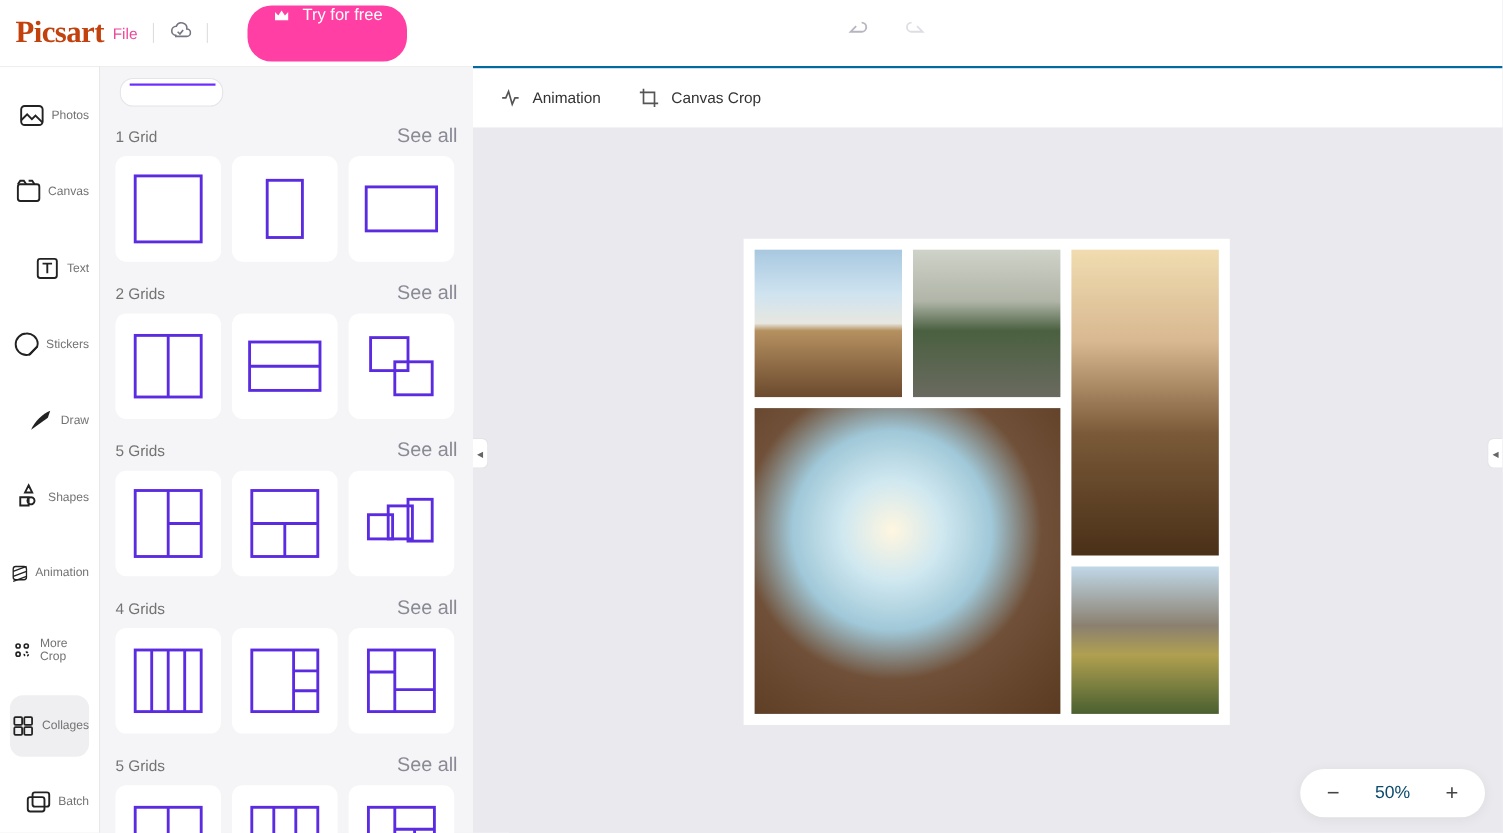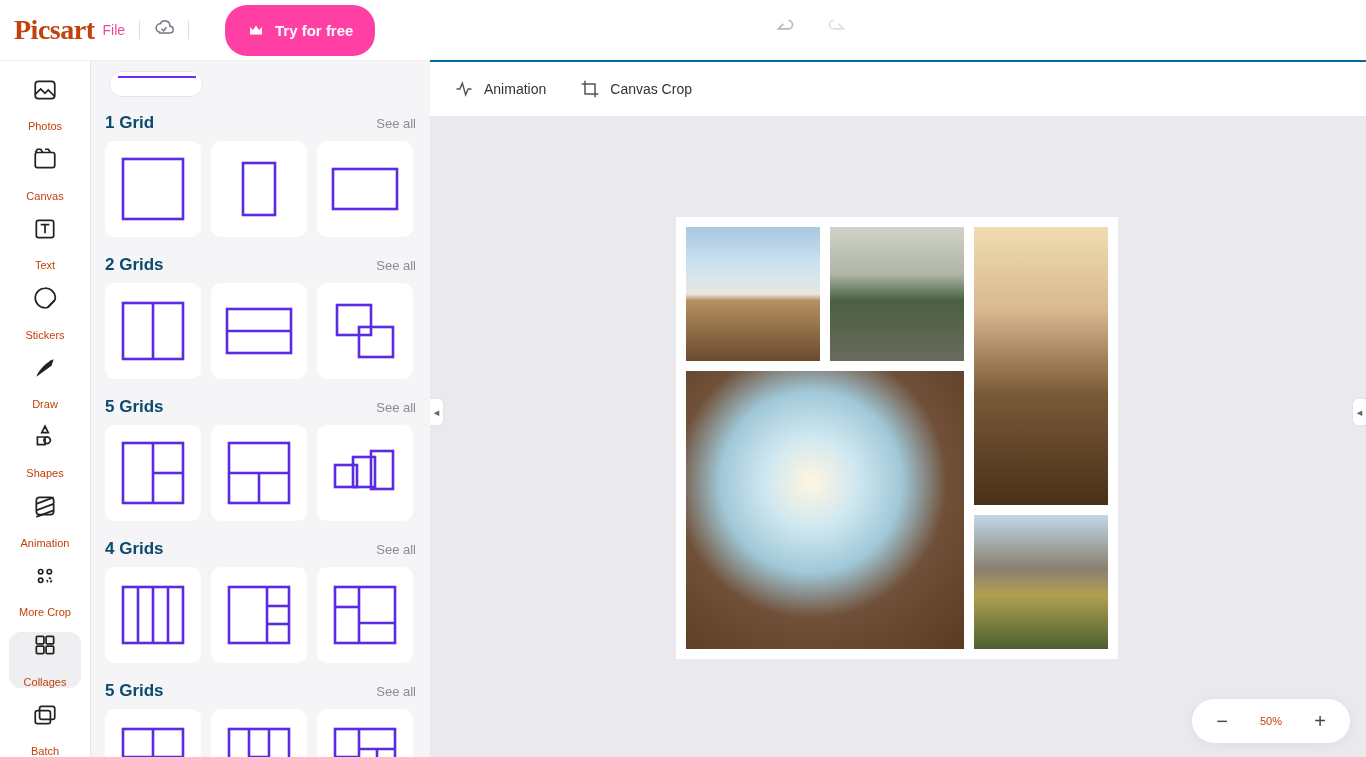--- a/index.html
+++ b/index.html
@@ -3,61 +3,61 @@
 <meta charset="utf-8">
 <style>
   *{box-sizing:border-box;margin:0;padding:0;font-family:-apple-system,BlinkMacSystemFont,'Segoe UI',Arial,sans-serif}
   body{background:#f5f5f7;height:757px;width:1366px;overflow:hidden;position:relative}
   
   .topbar{height:60px;background:#fff;display:flex;align-items:center;padding:0 14px}
   .logo{font-family:'Comic Sans MS','Segoe Script',cursive;font-weight:700;font-size:28px;color:#c2410c;letter-spacing:-.5px}
   .file-btn{margin-left:8px;color:#ec4899;font-size:14px;cursor:pointer}
   .vsep{width:1px;height:18px;background:#ddd;margin:0 14px}
   .cloud-icon svg{width:20px;height:20px;color:#767683}
-  .try-free{margin-left:22px;background:#ff3fa4;color:#fff;border:none;border-radius:22px;height:51px;padding:0 22px;display:flex;align-items:center;gap:10px;font-size:15px;font-weight:700;cursor:pointer}
+  .try-free{margin-left:22px;background:#ff3fa4;color:#fff;border:none;border-radius:22px;height:51px;padding:0 22px;display:flex;gap:10px;font-size:15px;font-weight:400;cursor:pointer}
   .try-free svg{width:18px;height:18px;fill:#fff}
   .undo-redo{margin-left:400px;display:flex;gap:32px}
   .undo-redo span{color:#b6b6c1}
   .undo-redo svg{width:20px;height:20px}
   
   .rail{position:absolute;left:0;top:60px;width:90px;height:calc(100% - 60px);background:#fff;border-top:1px solid #eee;padding-top:16px;display:flex;flex-direction:column;align-items:center;gap:14px;overflow:hidden}
-  .rail-item{width:72px;height:60px;border-radius:12px;display:flex;flex-direction:column;align-items:center;justify-content:space-between;gap:5px;cursor:pointer;color:#c2410c}
+  .rail-item{width:72px;height:60px;border-radius:12px;display:flex;flex-direction:row;align-items:center;justify-content:flex-end;gap:5px;cursor:pointer;color:#737373}
   .rail-item.active{background:#efeff2}
   .rail-item svg{width:26px;height:26px;stroke:#222;fill:none;stroke-width:1.6}
   .rail-item span{font-size:11px}
   
   .panel{position:absolute;left:90px;top:60px;width:340px;height:calc(100% - 60px);background:#f5f5f7;border-left:1px solid #e7e7ec;border-top:1px solid #eee;overflow:hidden}
   .panel-scroll{height:100%;overflow-y:auto;padding:10px 14px 140px 14px}
   .panel-scroll::-webkit-scrollbar{width:8px}
   .panel-scroll::-webkit-scrollbar-thumb{background:#ccc;border-radius:4px}
   .peek{width:94px;height:26px;background:#fff;border-radius:12px;margin-bottom:16px;border:1px solid #e4e4ea;position:relative;overflow:hidden;margin-left:4px}
   .peek:before{content:"";position:absolute;left:8px;top:4px;width:78px;height:14px;border-top:2.5px solid #6a2cff}
   .sec-head{display:flex;justify-content:space-between;align-items:center;margin:4px 0 8px 0}
-  .sec-title{font-size:17px;font-weight:700;color:#0c4a6e}
-  .see-all{font-size:13px;color:#8a8a95;cursor:pointer}
+  .sec-title{font-size:14px;font-weight:400;color:#737373}
+  .see-all{font-size:18px;color:#8a8a95;cursor:pointer}
   .sec-row{display:flex;gap:10px;margin-bottom:18px}
   .thumb{width:96px;height:96px;background:#fff;border-radius:10px;display:flex;align-items:center;justify-content:center;cursor:pointer}
   .thumb svg{stroke:#5a2be0;stroke-width:2.6;fill:none}
   
   .toolbar2{position:absolute;left:430px;top:60px;right:0;height:56px;background:#fff;display:flex;align-items:center;gap:34px;padding-left:24px;border-top:2px solid #0369a1}
   .tb-item{display:flex;align-items:center;gap:10px;color:#333;font-size:14px;cursor:pointer}
   .tb-item svg{width:20px;height:20px;stroke:#555;fill:none;stroke-width:1.8}
   .canvas-wrap{position:absolute;left:430px;top:116px;right:0;bottom:0;background:#e9e9ee;overflow:hidden}
   .collapse{position:absolute;left:430px;top:398px;width:14px;height:28px;background:#fff;border-radius:0 6px 6px 0;border:1px solid #e3e3e8;border-left:none;display:flex;align-items:center;justify-content:center;color:#666;font-size:11px;cursor:pointer;z-index:3}
   .expand-r{position:absolute;right:0;top:398px;width:14px;height:28px;background:#fff;border-radius:6px 0 0 6px;border:1px solid #e3e3e8;border-right:none;display:flex;align-items:center;justify-content:center;color:#666;font-size:11px;cursor:pointer;z-index:3}
   .artboard{position:absolute;left:246px;top:101px;width:442px;height:442px;background:#fff;padding:10px;display:grid;grid-template-columns:1fr 1fr 1fr;grid-template-rows:1fr 1fr 1fr;gap:10px}
   .cell{background:#888;background-size:cover;background-position:center}
   .c1{grid-column:1;grid-row:1;background:linear-gradient(to bottom,#a8c8e0 0%,#cfe3f0 30%,#e7e7e0 50%,#b59060 55%,#6b4a2e 100%)}
   .c2{grid-column:2;grid-row:1;background:linear-gradient(to bottom,#cfd2c8 0%,#b0b5a8 35%,#4a6040 55%,#6a6a60 100%)}
   .c3{grid-column:3;grid-row:1/3;background:linear-gradient(to bottom,#f0dcb0 0%,#d8b890 30%,#7a5a38 60%,#4a3018 100%)}
   .c4{grid-column:1/3;grid-row:2/4;background:radial-gradient(circle at 45% 40%,#fff6e0 0%,#d0e8f0 20%,#a0c8d8 40%,#705038 60%,#5a3a20 100%)}
   .c5{grid-column:3;grid-row:3;background:linear-gradient(to bottom,#c0d8e8 0%,#8a8070 40%,#b0a050 60%,#4a6030 100%)}
   
   .zoom{position:absolute;right:16px;bottom:14px;background:#fff;border-radius:24px;height:44px;display:flex;align-items:center;gap:30px;padding:0 22px;box-shadow:0 2px 12px rgba(0,0,0,.06)}
-  .zoom span{font-size:11px;color:#c2410c}
+  .zoom span{font-size:16px;color:#0c4a6e}
   .zoom .zl{width:16px;text-align:center;color:#444;font-size:20px;cursor:pointer}
 </style>
 </head>
 <body>
 
 <div class="topbar">
   <div class="logo">Picsart</div>
   <div class="file-btn">File</div>
   <div class="vsep"></div>
   <span class="cloud-icon">

